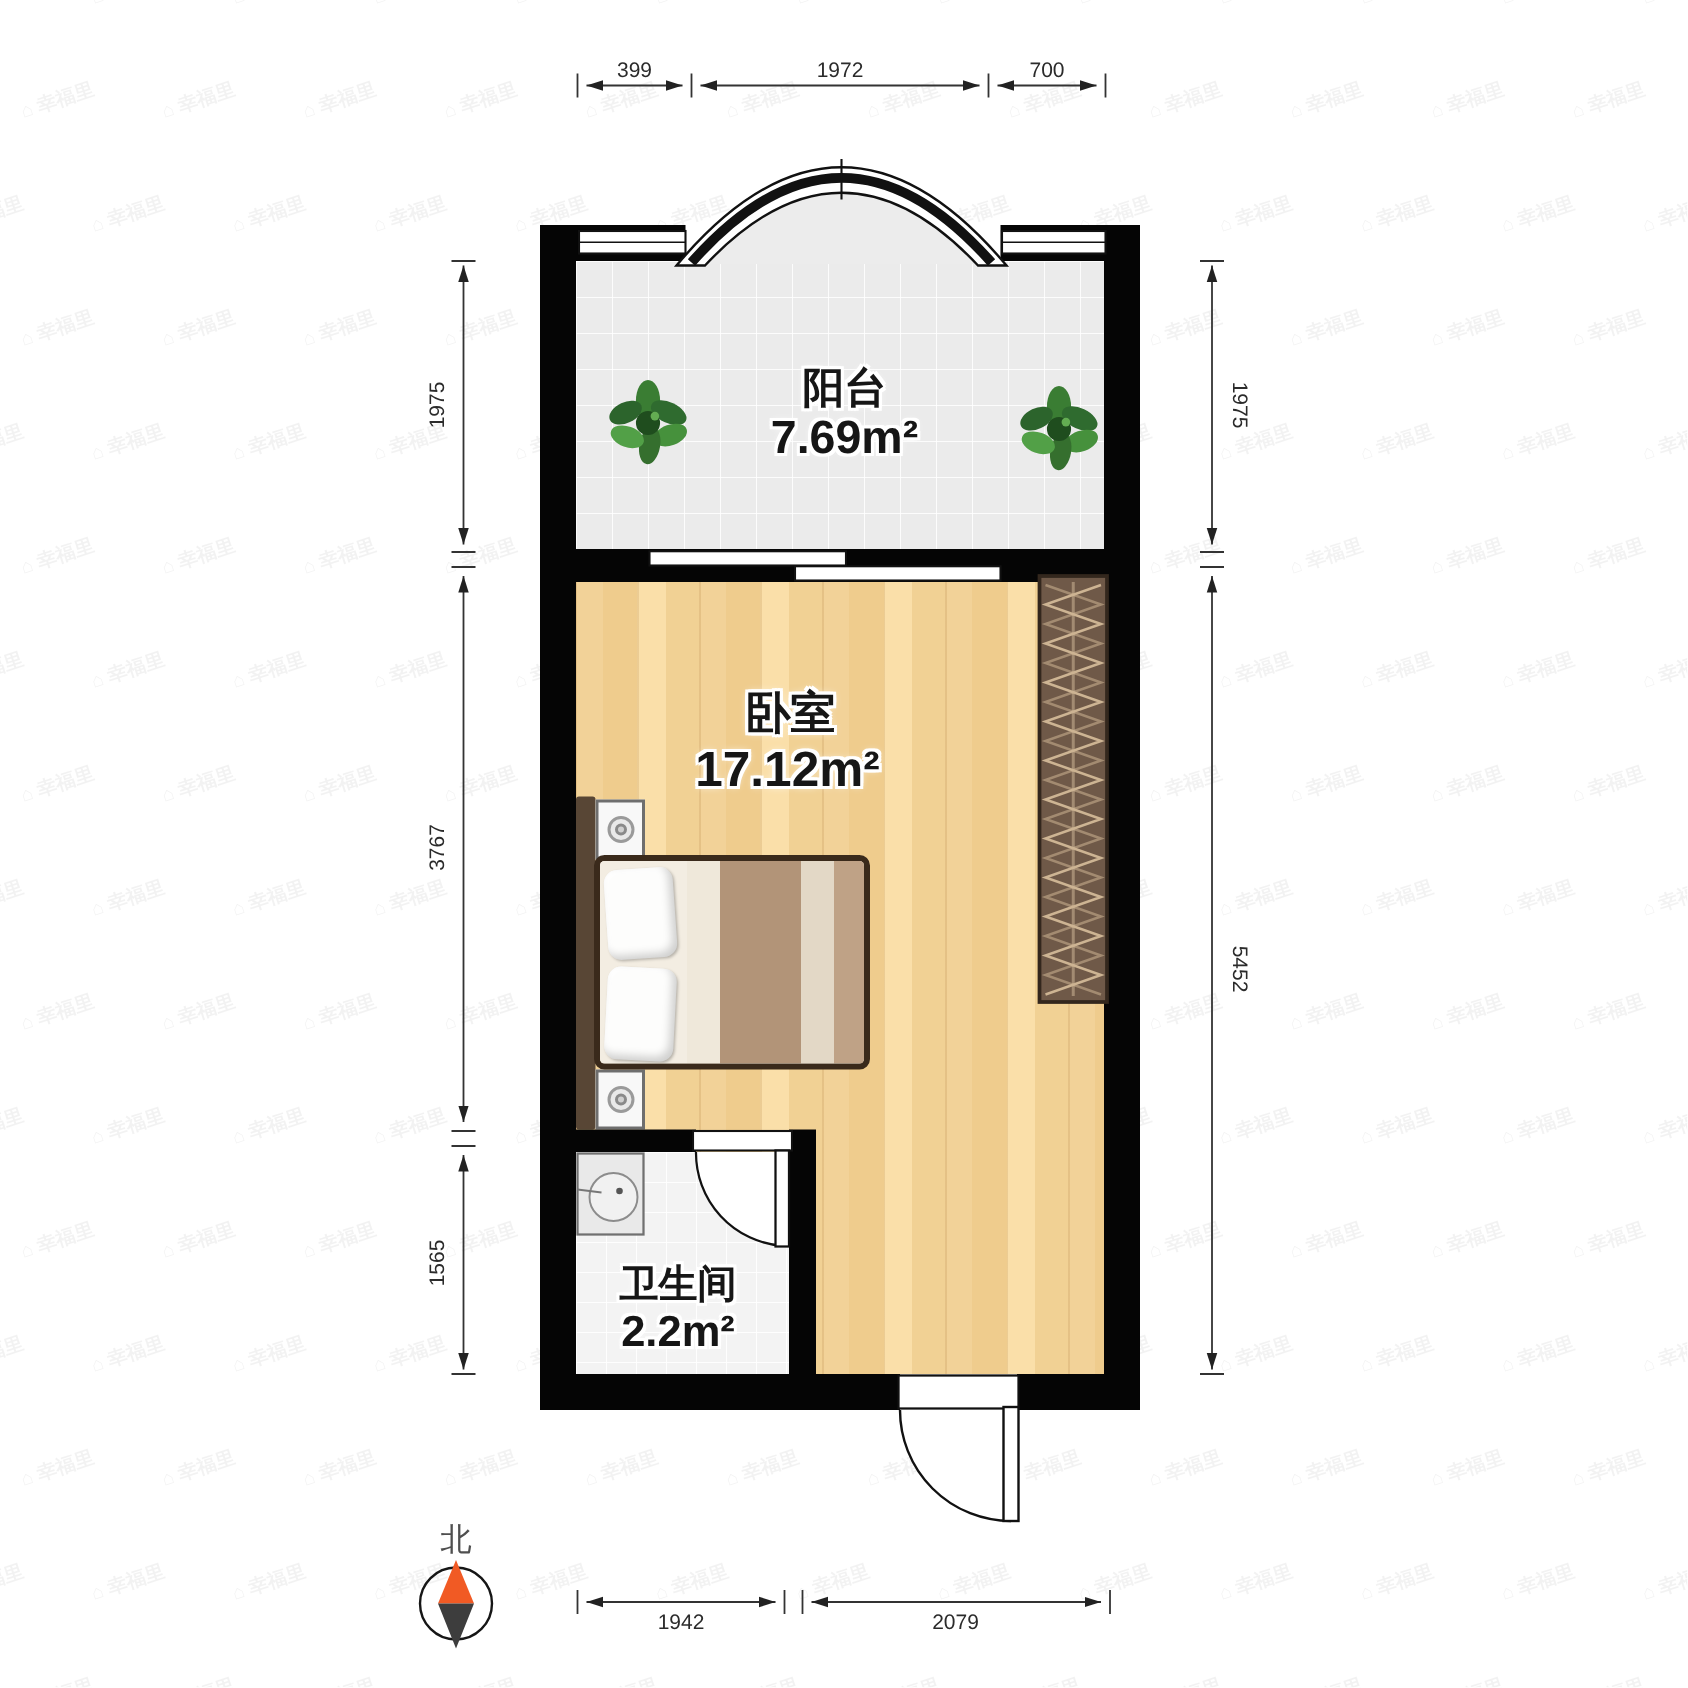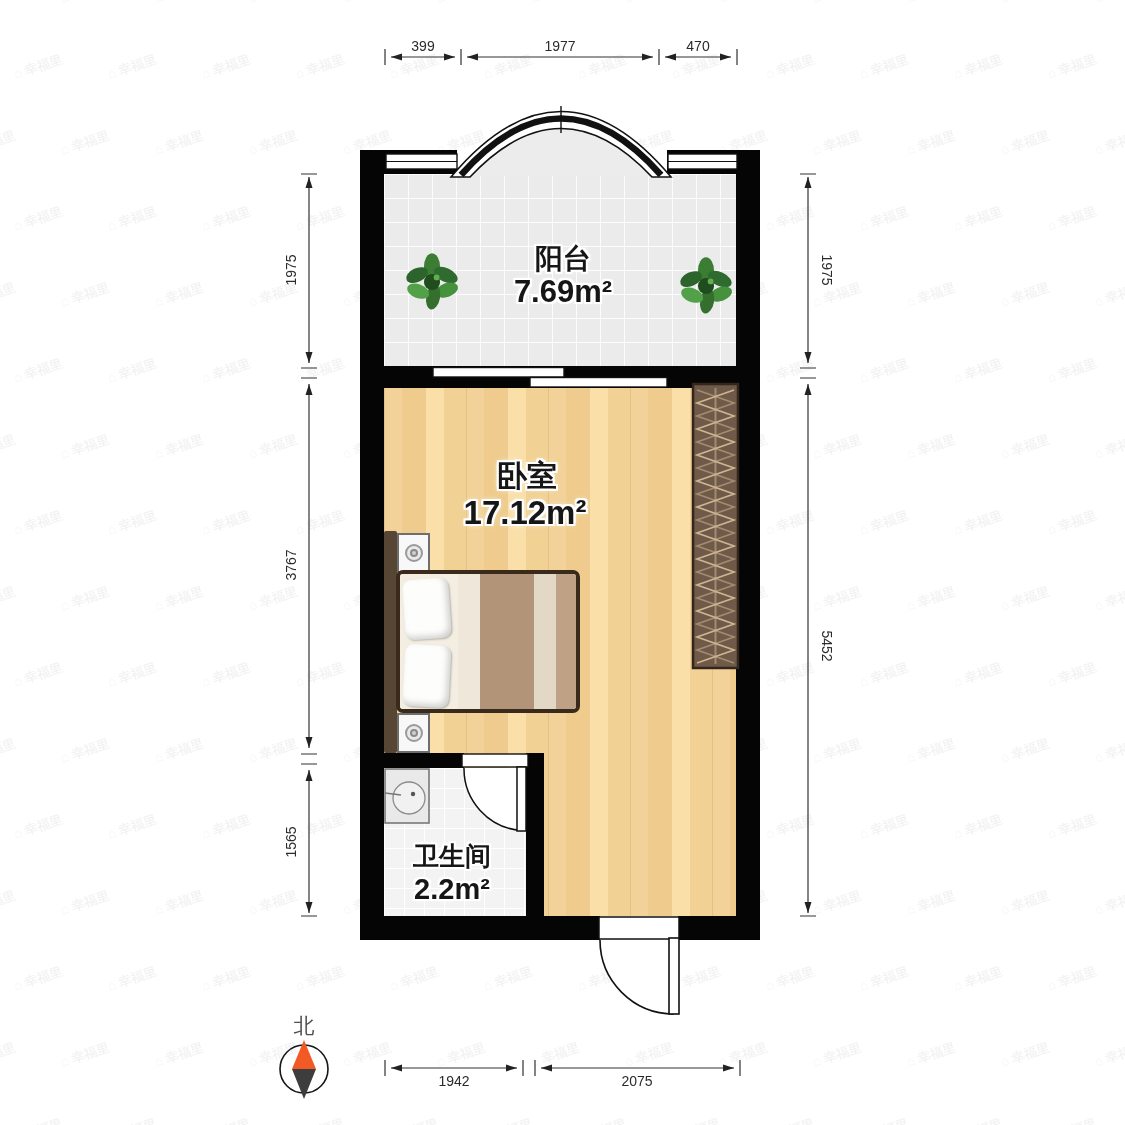--- a/index.html
+++ b/index.html
@@ -389,27 +389,27 @@
   </svg>
 
   <div class="room-label" style="left:563px;top:259px;font-size:28px;">阳台</div>
   <div class="room-label" style="left:563px;top:292px;font-size:31px;">7.69m²</div>
   <div class="room-label" style="left:527px;top:476px;font-size:30px;">卧室</div>
   <div class="room-label" style="left:525px;top:513px;font-size:33px;">17.12m²</div>
   <div class="room-label" style="left:452px;top:856px;font-size:26px;">卫生间</div>
   <div class="room-label" style="left:452px;top:889px;font-size:29px;">2.2m²</div>
 
   <div class="dim" style="left:423px;top:46px;">399</div>
-  <div class="dim" style="left:560px;top:46px;">1977</div>
-  <div class="dim" style="left:698px;top:46px;">470</div>
+  <div class="dim" style="left:560px;top:46px;">1972</div>
+  <div class="dim" style="left:698px;top:46px;">700</div>
 
   <div class="dim rot-l" style="left:291px;top:270px;">1975</div>
   <div class="dim rot-l" style="left:291px;top:565px;">3767</div>
   <div class="dim rot-l" style="left:291px;top:842px;">1565</div>
 
   <div class="dim rot-r" style="left:827px;top:270px;">1975</div>
   <div class="dim rot-r" style="left:827px;top:646px;">5452</div>
 
   <div class="dim" style="left:454px;top:1081px;">1942</div>
-  <div class="dim" style="left:637px;top:1081px;">2075</div>
+  <div class="dim" style="left:637px;top:1081px;">2079</div>
 
   <div class="north-label" style="left:304px;top:1026px;">北</div>
 </div>
 
 </body></html>

